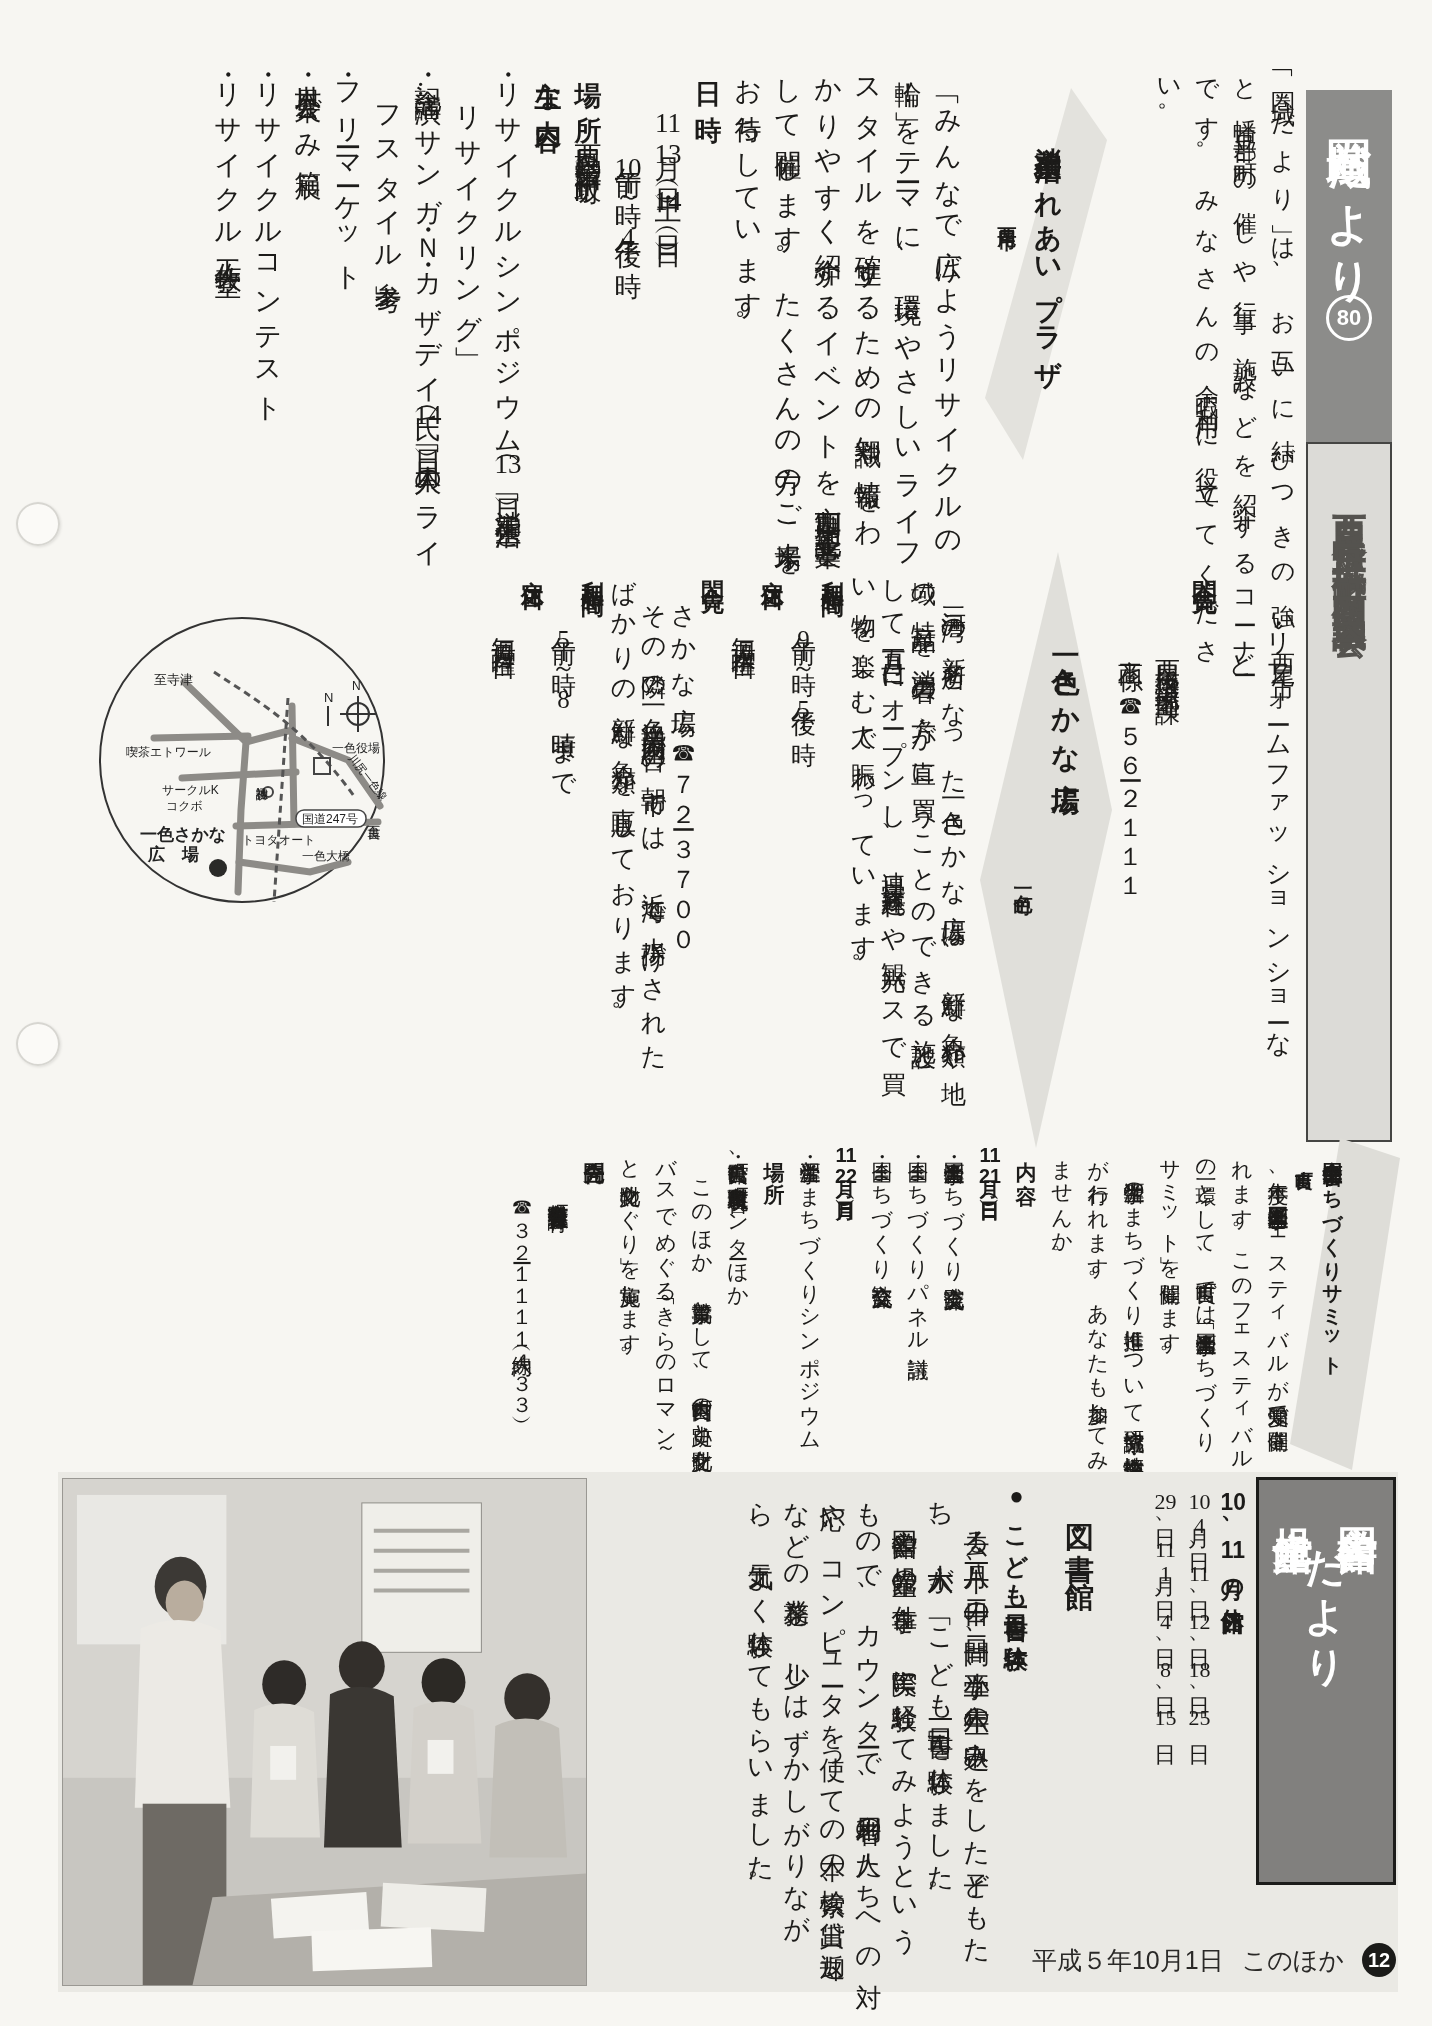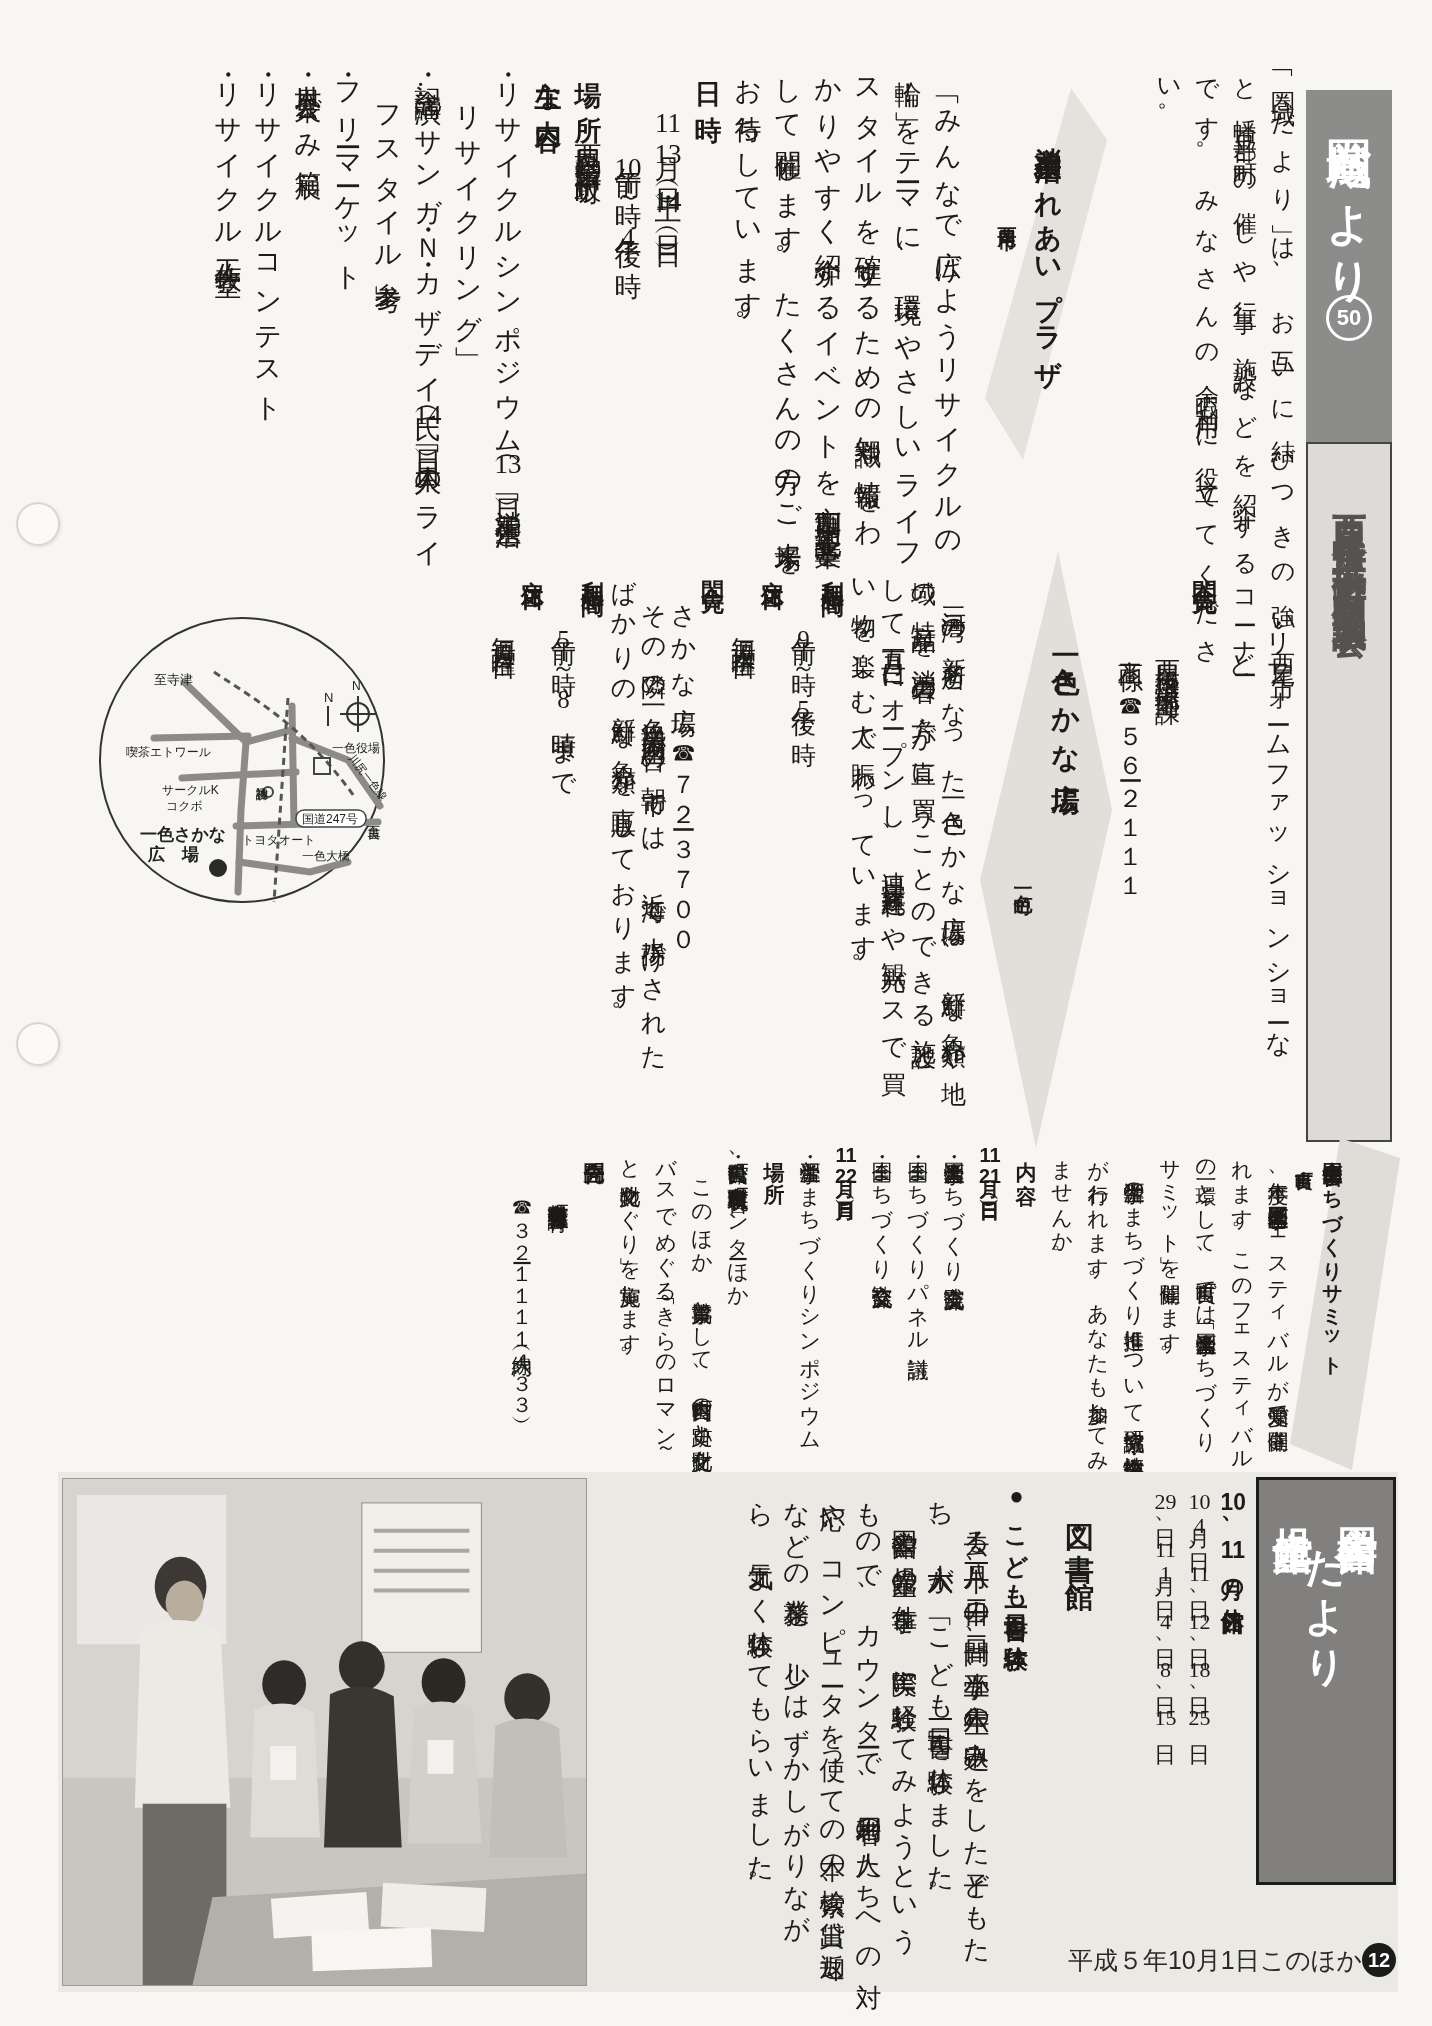--- a/index.html
+++ b/index.html
@@ -96,41 +96,41 @@
   .libsec{left:1060px;top:1502px;font-size:29px;}
   .arttitle{left:1000px;top:1482px;font-size:24px;letter-spacing:1px;}
   .artflow{left:592px;top:1484px;width:402px;height:480px;font-size:26px;
     letter-spacing:2px;line-height:36px;}
   .photo{position:absolute;left:62px;top:1478px;width:525px;height:508px;
     border:1px solid #9a9893;box-sizing:border-box;background:#c6c4bf;}
 
   
   .footer{
     position:absolute;left:960px;top:1940px;width:436px;height:40px;
-    display:flex;align-items:center;justify-content:flex-end;
+    display:flex;align-items:center;justify-content:flex-end;gap:18px;
     font-family:"Liberation Sans",sans-serif;font-size:25px;color:#2a2927;
   }
   .pgbadge{width:34px;height:34px;border-radius:50%;background:#1b1b19;color:#fff;
     display:flex;align-items:center;justify-content:center;font-size:20px;font-weight:bold;}
 
   
   .hole{position:absolute;left:16px;width:44px;height:44px;border-radius:50%;
     background:#fbfaf7;box-shadow:inset 0 0 0 2px #d7d6d1,1px 1px 3px rgba(0,0,0,.10);}
 </style>
 </head>
 <body>
 
 <div class="page">
 
   <div class="hole" style="top:502px;"></div>
   <div class="hole" style="top:1022px;"></div>
 
   <div class="masthead">
     <span class="mtitle">圏域だより</span>
-    <span class="mbadge">50</span>
+    <span class="mbadge">80</span>
   </div>
   <div class="council">
     <span class="ctext">西尾幡豆広域市町村圏協議会</span>
   </div>
 
   <div class="flow intro">「圏域だより」は、お互いに結びつきの強い西尾市と幡豆郡三町の催しや行事、施設などを紹介するコーナーです。みなさんの余暇利用に役立ててください。</div>
 
   <svg class="ribbon" style="left:985px;top:88px;" width="122" height="372" viewBox="0 0 122 372">
     <polygon points="86,0 122,52 38,372 0,310" fill="#e3e2dd"></polygon>
   </svg>

